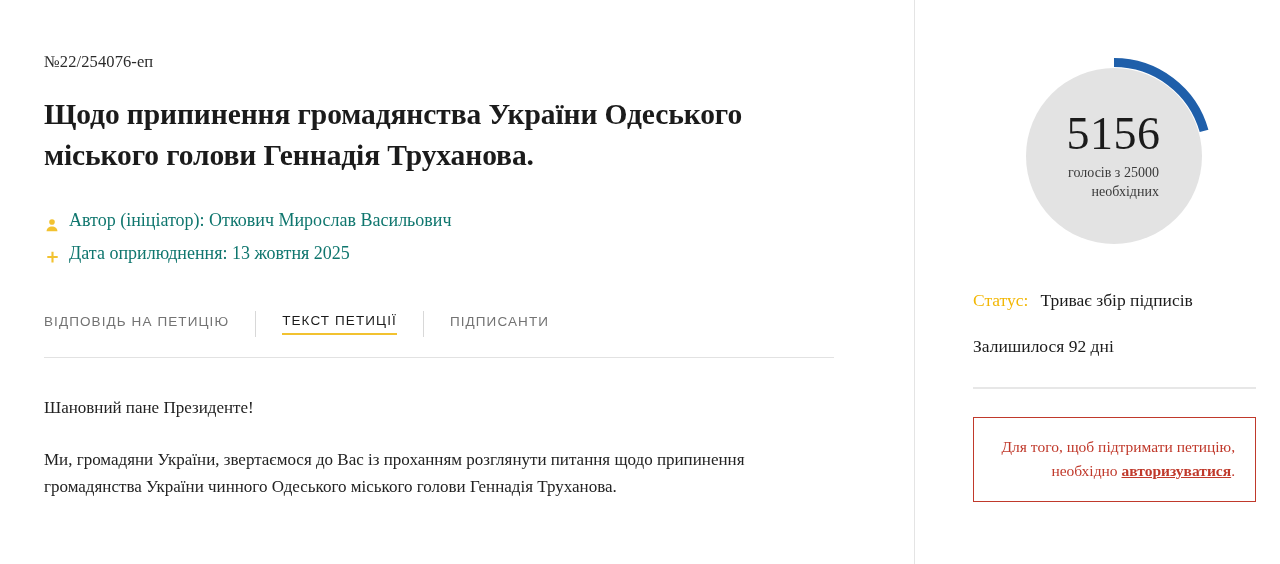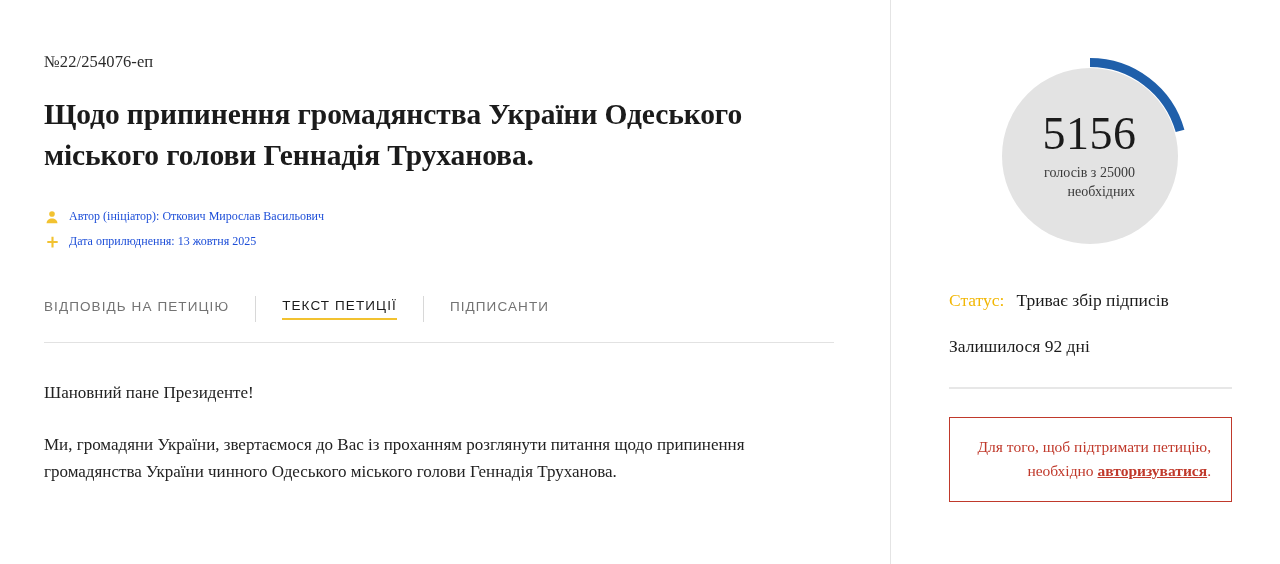--- a/index.html
+++ b/index.html
@@ -11,20 +11,21 @@
     background: #ffffff;
     font-family: "Liberation Serif", serif;
     color: #222222;
     overflow: hidden;
   }
   .page {
     position: relative;
     width: 1268px;
     height: 564px;
     display: flex;
+    gap: 24px;
   }
 
   
   .main-col {
     width: 890px;
     padding: 52px 56px 0 44px;
     position: relative;
   }
   .petition-number {
     font-size: 16.5px;
@@ -37,23 +38,23 @@
     line-height: 1.38;
     font-weight: 700;
     color: #1b1b1b;
     margin: 0 0 34px 0;
     letter-spacing: -0.1px;
   }
 
   .meta-list { margin: 0 0 44px 0; }
   .meta-row {
     display: flex;
-    align-items: flex-start;
-    font-size: 12px;
-    color: #1d4ed8;
+    align-items: flex-end;
+    font-size: 18px;
+    color: #0f766e;
     margin-bottom: 9px;
     line-height: 1.3;
   }
   .meta-icon {
     width: 16px;
     min-width: 16px;
     height: 16px;
     margin-right: 9px;
     display: inline-flex;
     align-items: center;

